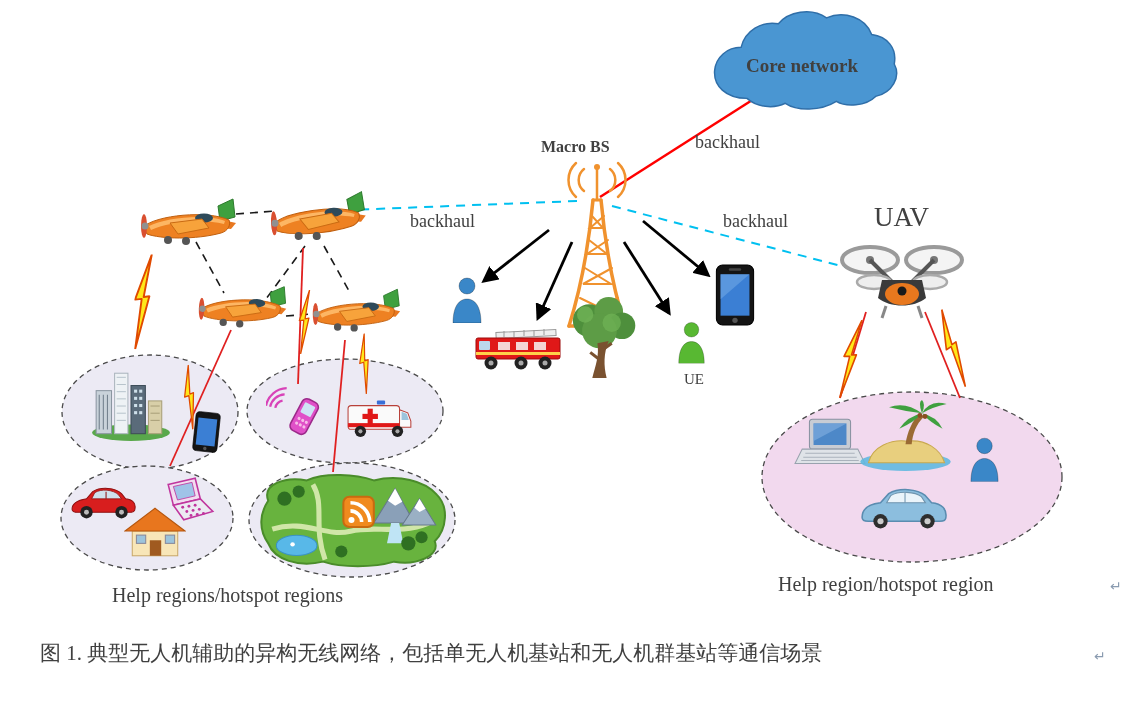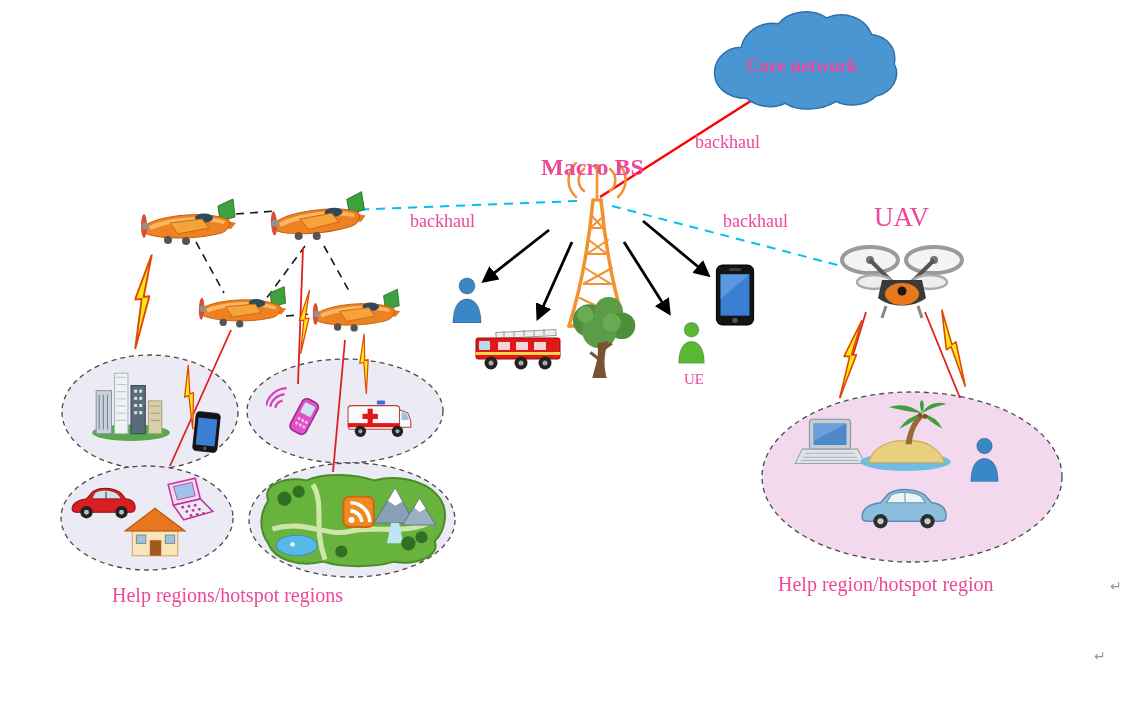--- a/index.html
+++ b/index.html
@@ -1,18 +1,18 @@
 <!DOCTYPE html>
 <html><head>
 <meta charset="utf-8">
 <style>
   html,body{margin:0;padding:0;background:#fff;}
   #canvas{position:relative;width:1132px;height:703px;background:#fff;overflow:hidden;
           font-family:"Liberation Serif","DejaVu Serif",serif;}
-  .label{position:absolute;color:#ec4899;white-space:nowrap;line-height:1.1;
+  .label{position:absolute;color:#404040;white-space:nowrap;line-height:1.1;
          font-family:"Liberation Serif","DejaVu Serif",serif;z-index:3;}
   .bold{font-weight:bold;}
   .icon{position:absolute;z-index:2;}
   .icon svg{display:block;width:100%;height:100%;}
   #bg{position:absolute;left:0;top:0;z-index:1;}
   .pmark{position:absolute;color:#8a9bb0;font-size:14px;z-index:3;
          font-family:"DejaVu Sans",sans-serif;}
 </style>
 </head>
 <body>
@@ -444,34 +444,35 @@
       <line x1="46" y1="6" x2="46" y2="16" stroke="#6f94ae"></line>
       <circle cx="22" cy="34" r="7" fill="#2e2e2e"></circle>
         <circle cx="22" cy="34" r="3" fill="#ccc"></circle>
       <circle cx="68" cy="34" r="7" fill="#2e2e2e"></circle>
         <circle cx="68" cy="34" r="3" fill="#ccc"></circle>
     </svg>
   </div>
 
   <div class="label bold" style="left:712px;top:56px;width:180px;text-align:center;font-size:19px">Core network</div>
 
-  <div class="label bold" style="left:541px;top:154px;font-size:24px">Macro BS</div>
+  <div class="label bold" style="left:541px;top:138px;font-size:16px">Macro BS</div>
 
   <div class="label" style="left:695px;top:133px;font-size:18px">backhaul</div>
 
   <div class="label" style="left:410px;top:212px;font-size:18px">backhaul</div>
 
   <div class="label" style="left:723px;top:212px;font-size:18px">backhaul</div>
 
 
   <div class="label" style="left:874px;top:203px;font-size:27px">UAV</div>
 
   <div class="label" style="left:684px;top:371px;font-size:15px">UE</div>
 
   <div class="label" style="left:778px;top:573px;font-size:20px">Help region/hotspot region</div>
 
   <div class="label" style="left:112px;top:584px;font-size:20px">Help regions/hotspot regions</div>
 
+  <div class="label" style="left:40px;top:642px;font-size:21px">图 1. 典型无人机辅助的异构无线网络，包括单无人机基站和无人机群基站等通信场景</div>
 
   <span class="pmark" style="left:1110px;top:578px">↵</span>
   <span class="pmark" style="left:1094px;top:648px">↵</span>
 
 </div>
 
 </body></html>

